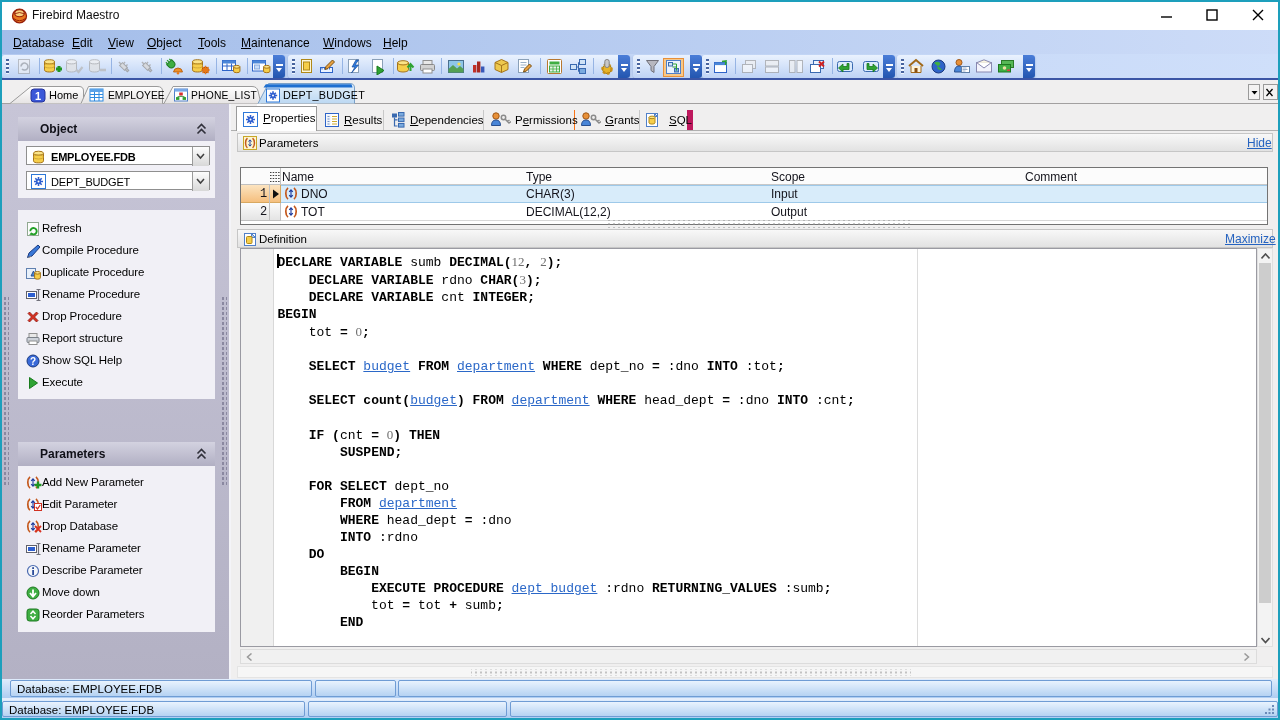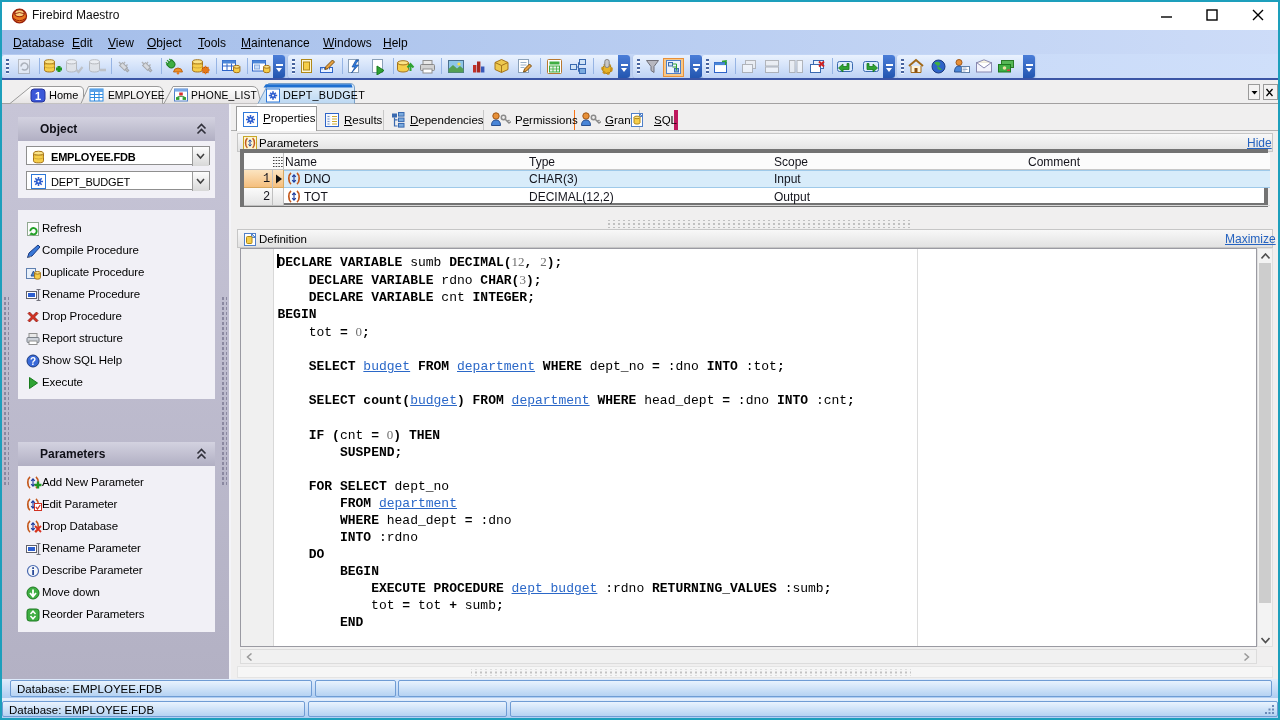--- a/index.html
+++ b/index.html
@@ -649,42 +649,42 @@
       <svg class="abs" style="left:5px;top:1px" width="21" height="17">
           <circle cx="6" cy="5" r="3.2" fill="#e89038" stroke="#a05818"></circle>
           <path d="M1.5 14.5 q0 -5.5 4.5 -5.5 q4.5 0 4.5 5.5z" fill="#4a86d8" stroke="#2a5090"></path>
           <g stroke="#8a8a8a" stroke-width="1.5" fill="none">
             <circle cx="13.5" cy="6.5" r="2.2"></circle>
             <path d="M15 8 L19.5 12.5 M17.5 10.5 l2 -1.5 M19 12 l2 -1.5"></path>
           </g>
         </svg>
       <div class="stx" style="left:30px"><u>G</u>rants</div>
     </div>
-    <div class="subtab" style="left:394px;width:53px;border-right:4px solid #be185d">
+    <div class="subtab" style="left:409px;width:53px;border-right:6px solid #be185d">
       <svg class="abs" style="left:5px;top:2px" width="14" height="16">
         <rect x="1.5" y="1.5" width="11" height="13" fill="#fff" stroke="#5080c8"></rect>
         <path d="M9.5 1.5 l3 3 h-3z" fill="#a8c4e8" stroke="#5080c8"></path>
         <path d="M4 5.4 v5.4 a3 1.3 0 0 0 6 0 v-5.4" fill="#f6ce4a" stroke="#b08818"></path>
         <ellipse cx="7" cy="5.4" rx="3" ry="1.3" fill="#fbe488" stroke="#b08818"></ellipse>
       </svg>
       <div class="stx" style="left:29px"><u>S</u>QL</div>
     </div>
 
     <div class="secbar" style="left:6px;top:29px;width:1036px">
       <div class="abs" style="left:5px;top:2px;width:14px;height:14px;background:#fdf6d0;border:1px solid #c8a828">
         <svg class="abs" style="left:0px;top:0px" width="12" height="12" viewBox="0 0 14 13">
             <path d="M4 0.8 Q1.8 2.6 1.8 6.5 Q1.8 10.4 4 12.2 M10 0.8 Q12.2 2.6 12.2 6.5 Q12.2 10.4 10 12.2" stroke="#c4581c" stroke-width="1.7" fill="none"></path>
             <path d="M7 3.2 v6.6 M5.2 4.8 L7 2.8 l1.8 2 M5.2 8.2 L7 10.2 l1.8 -2" stroke="#1c3a9c" stroke-width="1.1" fill="none"></path>
           </svg>
       </div>
       <div class="sbt">Parameters</div>
     </div>
     <a class="link" style="left:1016px;top:32px">Hide</a>
 
-    <div class="abs" style="left:9px;top:45px;width:1028px;height:58px;background:#fff;border:4px solid #737373">
+    <div class="abs" style="left:9px;top:63px;width:1028px;height:58px;background:#fff;border:1px solid #737373">
 
       <div class="abs" style="left:0;top:0;width:1026px;height:17px;background:#fcfcfc;border-bottom:1px solid #c8c8c8"></div>
       <div class="gtext" style="left:41px;top:2px">Name</div>
       <div class="gtext" style="left:285px;top:2px">Type</div>
       <div class="gtext" style="left:530px;top:2px">Scope</div>
       <div class="gtext" style="left:784px;top:2px">Comment</div>
 
       <div class="abs" style="left:0;top:0;width:40px;height:17px;background:#fbfbfb;border-right:1px solid #c0c0c0;border-bottom:1px solid #c0c0c0"></div>
       <svg class="abs" style="left:29px;top:3px" width="10" height="11">
           <path d="M0 1.5 h10 M0 4.5 h10 M0 7.5 h10 M0 10.5 h10" stroke="#404040" stroke-width="1.2" stroke-dasharray="1.5 1.2"></path>

